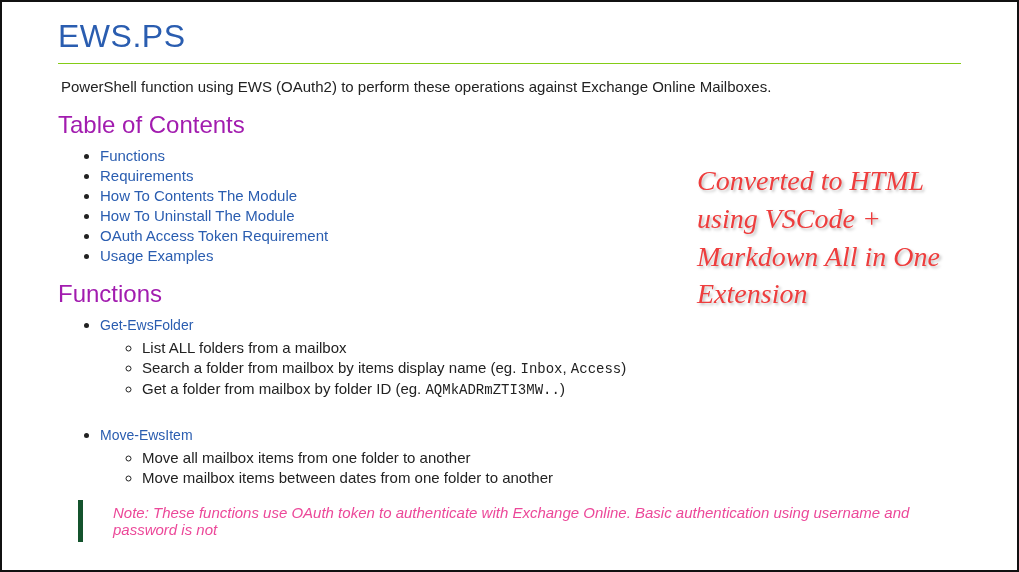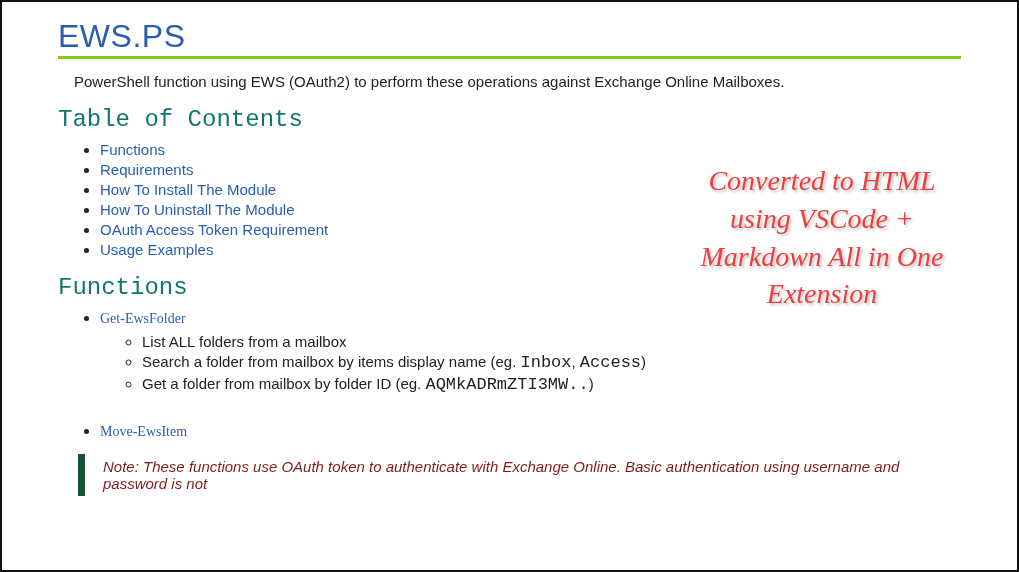--- a/index.html
+++ b/index.html
@@ -28,74 +28,73 @@
   }
   .content {
     padding: 6px 56px 24px 56px;
     position: relative;
   }
   h1.page-title {
     color: #2a5db0;
     font-weight: 400;
     font-size: 32px;
     margin: 10px 0 4px 0;
-    padding-bottom: 1px;
-    border-bottom: 3px solid #84cc16;
+    padding-bottom: 8px;
+    border-bottom: 1px solid #84cc16;
     letter-spacing: 0.5px;
   }
   p {
     font-size: 15px;
-    margin: 14px 16px;
+    margin: 14px 3px;
   }
   h2 {
     font-weight: 400;
     font-size: 24px;
     margin: 16px 0 8px 0;
-    color: #0f766e;
-    font-family: Liberation Mono, monospace;
+    color: #a21caf;
   }
   ul {
     margin: 6px 0 14px 0;
     padding-left: 42px;
   }
   ul li {
     margin: 3px 0;
     font-size: 15px;
     list-style-type: disc;
   }
   ul ul li {
     list-style-type: circle;
   }
   a {
     color: #2a5db0;
     text-decoration: none;
   }
   code, .mono {
     font-family: Consolas, "Courier New", monospace;
-    font-size: 17px;
+    font-size: 14px;
   }
   a.mono-link {
-    font-family: Liberation Serif, serif;
+    font-family: Liberation Sans, sans-serif;
     font-size: 14px;
     color: #2a5db0;
   }
   blockquote {
-    border-left: 7px solid #14532d;
+    border-left: 5px solid #14532d;
     margin: 14px 0 0 20px;
-    padding: 4px 18px;
+    padding: 4px 30px;
     font-style: italic;
     font-size: 15px;
-    color: #7f1d1d;
+    color: #ec4899;
   }
   .overlay-text {
     position: absolute;
     top: 160px;
     right: 70px;
     width: 250px;
-    text-align: center;
+    text-align: left;
     font-family: Georgia, "Times New Roman", serif;
     font-style: italic;
     font-size: 28px;
     line-height: 1.35;
     color: #ee3d3d;
     text-shadow: 2px 2px 3px rgba(0,0,0,0.25);
     pointer-events: none;
   }
   
   .scroll-area::-webkit-scrollbar {
@@ -118,21 +117,21 @@
     <div class="content">
 
       <h1 class="page-title">EWS.PS</h1>
 
       <p>PowerShell function using EWS (OAuth2) to perform these operations against Exchange Online Mailboxes.</p>
 
       <h2>Table of Contents</h2>
       <ul>
         <li><a href="#">Functions</a></li>
         <li><a href="#">Requirements</a></li>
-        <li><a href="#">How To Install The Module</a></li>
+        <li><a href="#">How To Contents The Module</a></li>
         <li><a href="#">How To Uninstall The Module</a></li>
         <li><a href="#">OAuth Access Token Requirement</a></li>
         <li><a href="#">Usage Examples</a></li>
       </ul>
 
       <h2>Functions</h2>
 
       <ul>
         <li>
           <a href="#" class="mono-link">Get-EwsFolder</a>
@@ -141,20 +140,24 @@
             <li>
               <span>Search a folder from mailbox by items display name (eg. </span><span class="mono">Inbox</span><span>, </span><span class="mono">Access</span><span>)</span>
             </li>
             <li>
               <span>Get a folder from mailbox by folder ID (eg. </span><span class="mono">AQMkADRmZTI3MW..</span><span>)</span>
             </li>
           </ul>
         </li>
         <li style="margin-top:28px;">
           <a href="#" class="mono-link">Move-EwsItem</a>
+          <ul>
+            <li>Move all mailbox items from one folder to another</li>
+            <li>Move mailbox items between dates from one folder to another</li>
+          </ul>
         </li>
       </ul>
 
       <blockquote>
         <span>Note: These functions use OAuth token to authenticate with Exchange Online. Basic authentication using username and password is not</span>
       </blockquote>
 
       <div style="height:400px;"></div>
 
       <div class="overlay-text">Converted to HTML using VSCode + Markdown All in One Extension</div>

